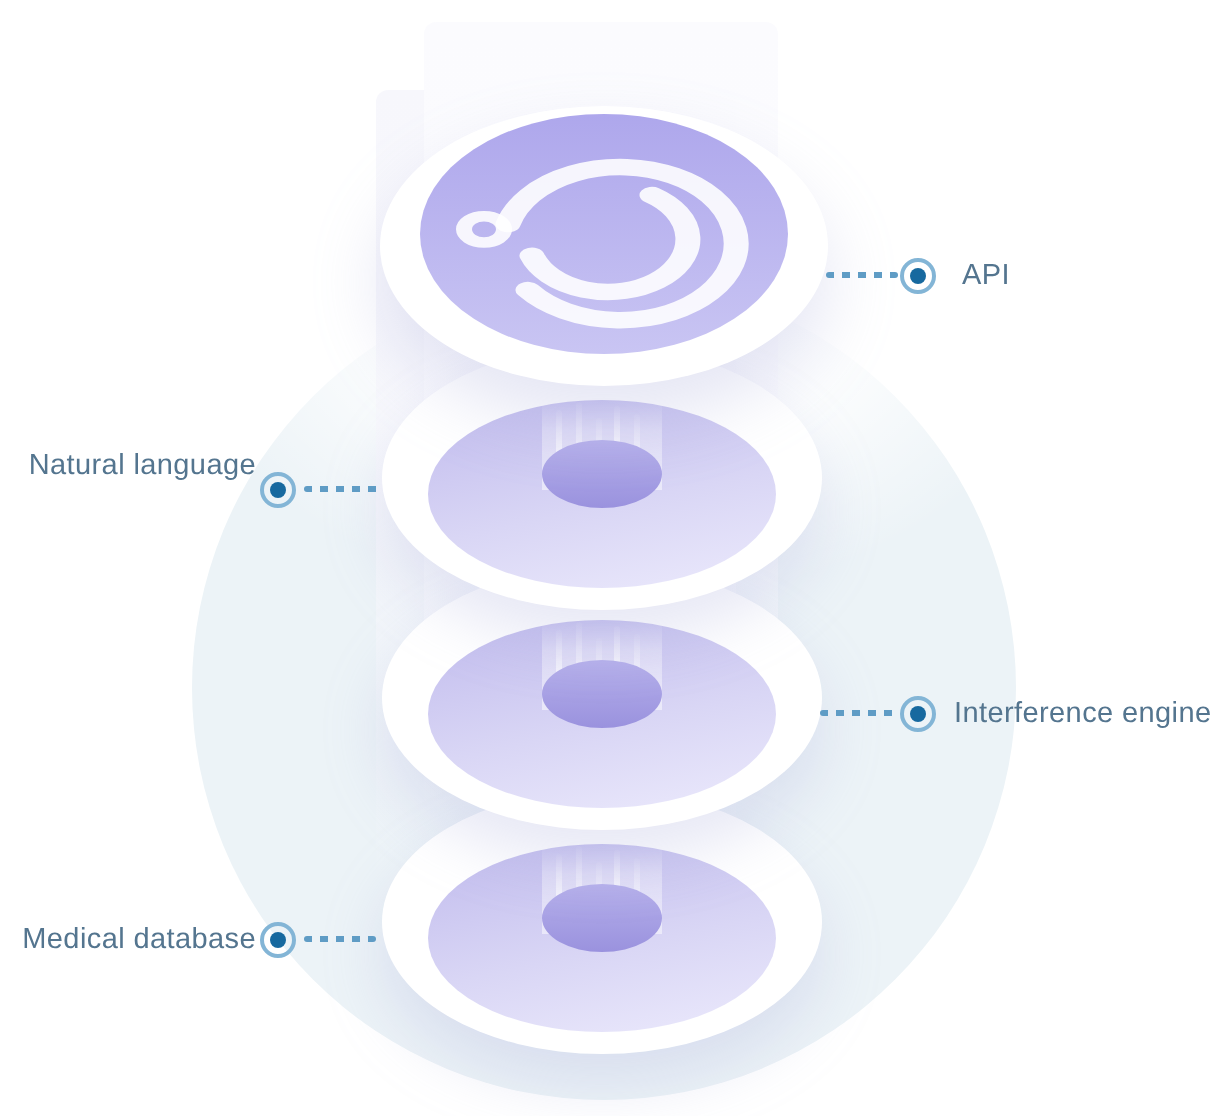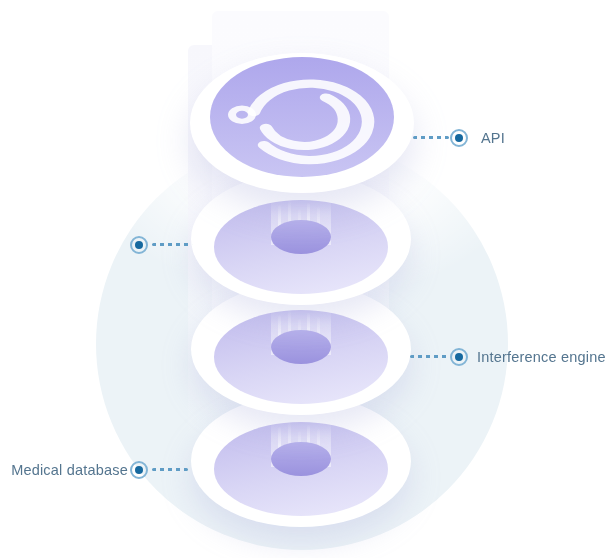--- a/index.html
+++ b/index.html
@@ -134,20 +134,21 @@
     </svg>
   </div>
 
   <div class="dashes api-dashes"></div>
   <div class="dot api-dot">
     <span class="dot-core"></span>
   </div>
   <div class="callout-text api-text">API</div>
 
   <div class="callout-text nlp-text align-right">
+    <span style="position:static;display:block">Natural language</span>
   </div>
   <div class="dot nlp-dot">
     <span class="dot-core"></span>
   </div>
   <div class="dashes nlp-dashes"></div>
 
   <div class="dashes int-dashes"></div>
   <div class="dot int-dot">
     <span class="dot-core"></span>
   </div>

